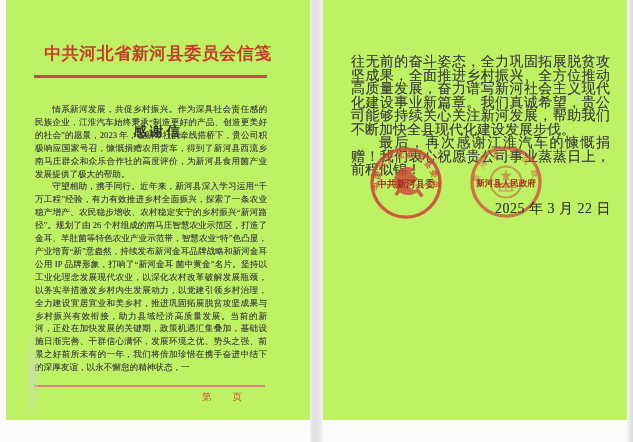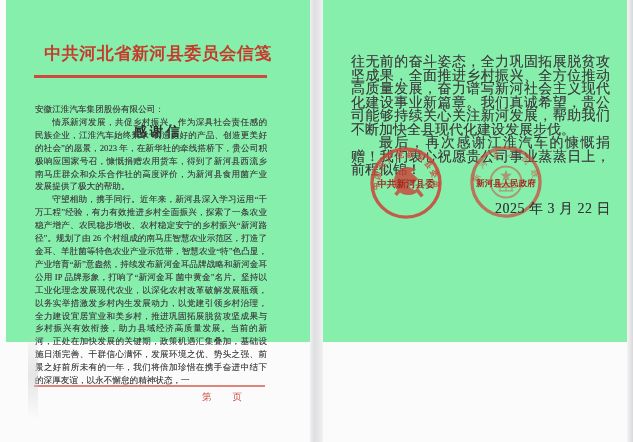--- a/index.html
+++ b/index.html
@@ -3,21 +3,21 @@
 <meta charset="utf-8">
 <style>
   * { margin:0; padding:0; box-sizing:border-box; }
   html,body { width:633px; height:442px; overflow:hidden; }
   body {
     position:relative;
     background:#fbfbfb;
     font-family:"Liberation Serif","DejaVu Serif",serif;
   }
   .page {
-    position:absolute; top:0; height:342px; background:#86efac;
+    position:absolute; top:0; height:420px; background:#bef264;
   }
   .page-left  { left:6px;   width:304px; }
   .page-right { left:323px; width:305px; }
   .gutter {
     position:absolute; top:0; left:310px; width:13px; height:442px;
     background:linear-gradient(90deg,#f0f0f1 0%,#e0e0e3 30%,#e4e4e6 60%,#f2f2f3 100%);
   }
   .edge-right {
     position:absolute; top:0; left:627px; width:6px; height:442px;
     background:linear-gradient(90deg,#f4f4f5,#d9d9dc);
@@ -77,21 +77,20 @@
 </style>
 </head>
 <body>
 
 <div class="page page-left">
   <div class="letterhead">中共河北省新河县委员会信笺</div>
   <div class="letterhead-rule"></div>
   <div class="letter-title">感谢信</div>
 
   <div class="body-text body-text-p1">
-    <p>安徽江淮汽车集团股份有限公司：</p>
     <p class="indent">情系新河发展，共促乡村振兴。作为深具社会责任感的民族企业，江淮汽车始终秉承“制造更好的产品、创造更美好的社会”的愿景，2023 年，在新华社的牵线搭桥下，贵公司积极响应国家号召，慷慨捐赠农用货车，得到了新河县西流乡南马庄群众和众乐合作社的高度评价，为新河县食用菌产业发展提供了极大的帮助。</p>
     <p class="indent">守望相助，携手同行。近年来，新河县深入学习运用“千万工程”经验，有力有效推进乡村全面振兴，探索了一条农业稳产增产、农民稳步增收、农村稳定安宁的乡村振兴“新河路径”。规划了由 26 个村组成的南马庄智慧农业示范区，打造了金耳、羊肚菌等特色农业产业示范带，智慧农业“特”色凸显，产业培育“新”意盎然，持续发布新河金耳品牌战略和新河金耳公用 IP 品牌形象，打响了“新河金耳 菌中黄金”名片。坚持以工业化理念发展现代农业，以深化农村改革破解发展瓶颈，以务实举措激发乡村内生发展动力，以党建引领乡村治理，全力建设宜居宜业和美乡村，推进巩固拓展脱贫攻坚成果与乡村振兴有效衔接，助力县域经济高质量发展。当前的新河，正处在加快发展的关键期，政策机遇汇集叠加，基础设施日渐完善、干群信心满怀，发展环境之优、势头之强、前景之好前所未有的一年，我们将倍加珍惜在携手奋进中结下的深厚友谊，以永不懈怠的精神状态，一</p>
   </div>
 
   <div class="footer-rule"></div>
   <div class="footer-label">
     <span>第</span>
     <span>页</span>
   </div>
 </div>

